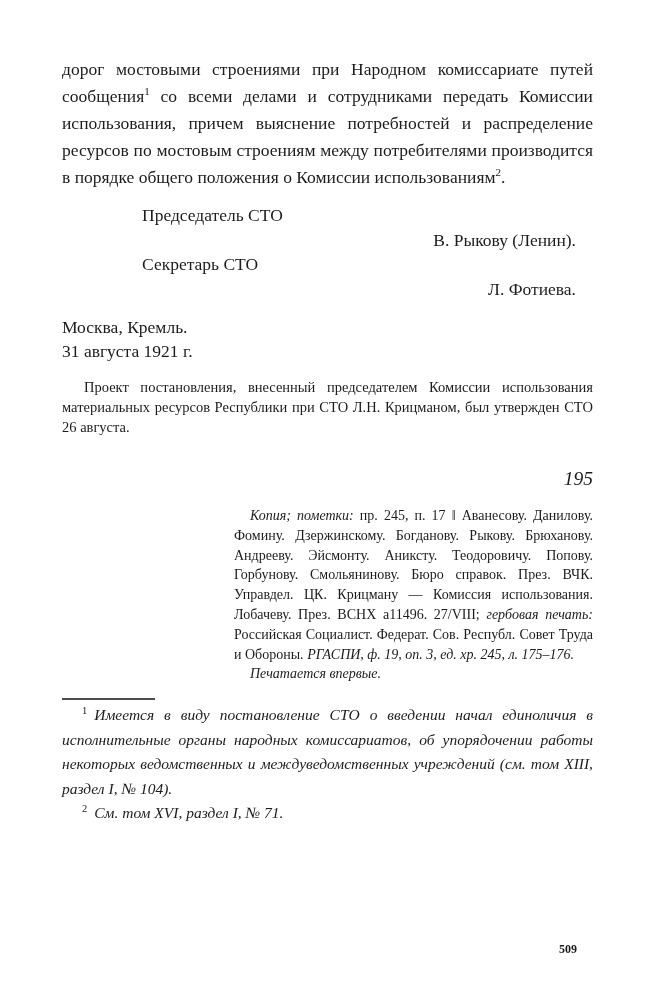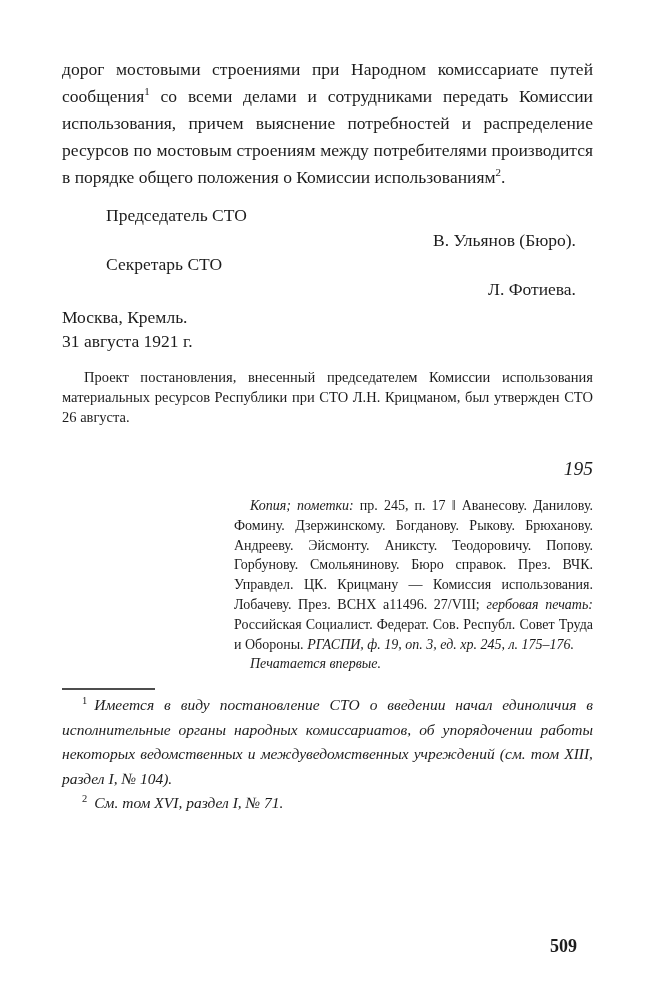--- a/index.html
+++ b/index.html
@@ -29,32 +29,32 @@
     text-align: justify;
   }
   .fnref {
     font-size: 11px;
     line-height: 0;
     vertical-align: super;
   }
   
   .sig-block { margin-top: 12px; }
   .sig-role {
-    margin-left: 44px;
+    margin-left: 80px;
     font-size: 17.5px;
     line-height: 24.5px;
   }
   .sig-name {
     text-align: right;
     padding-right: 17px;
     font-size: 17.5px;
     line-height: 24.5px;
   }
   
-  .place-date { margin-top: 4px; }
+  .place-date { margin-top: 14px; }
   .place-date div {
     font-size: 17.5px;
     line-height: 24px;
   }
   
   .editorial-note {
     margin: 14px 0 0 0;
     font-size: 14.5px;
     line-height: 20px;
     text-align: justify;
@@ -118,33 +118,33 @@
     vertical-align: super;
     margin-right: 7px;
     font-style: normal;
   }
   
   .page-number {
     position: absolute;
     right: 79px;
     bottom: 50px;
     font-weight: bold;
-    font-size: 18px;
+    font-size: 12px;
   }
 </style>
 </head>
 <body>
 
 <div class="page">
 
   <p class="body-para"><span>дорог мостовыми строениями при Народном комиссариате путей сообщения</span><sup class="fnref">1</sup><span> со всеми делами и сотрудниками передать Комиссии использования, причем выяснение потребностей и распределение ресурсов по мостовым строениям между потребителями производится в порядке общего положения о Комиссии использованиям</span><sup class="fnref">2</sup><span>.</span></p>
 
   <div class="sig-block">
     <div class="sig-role">Председатель СТО</div>
-    <div class="sig-name">В. Ульянов (Бюро).</div>
+    <div class="sig-name">В. Рыкову (Ленин).</div>
     <div class="sig-role">Секретарь СТО</div>
     <div class="sig-name">Л. Фотиева.</div>
   </div>
 
   <div class="place-date">
     <div>Москва, Кремль.</div>
     <div>31 августа 1921 г.</div>
   </div>
 
   <p class="editorial-note">Проект постановления, внесенный председателем Комиссии использования материальных ресурсов Республики при СТО Л.Н. Крицманом, был утвержден СТО 26 августа.</p>

